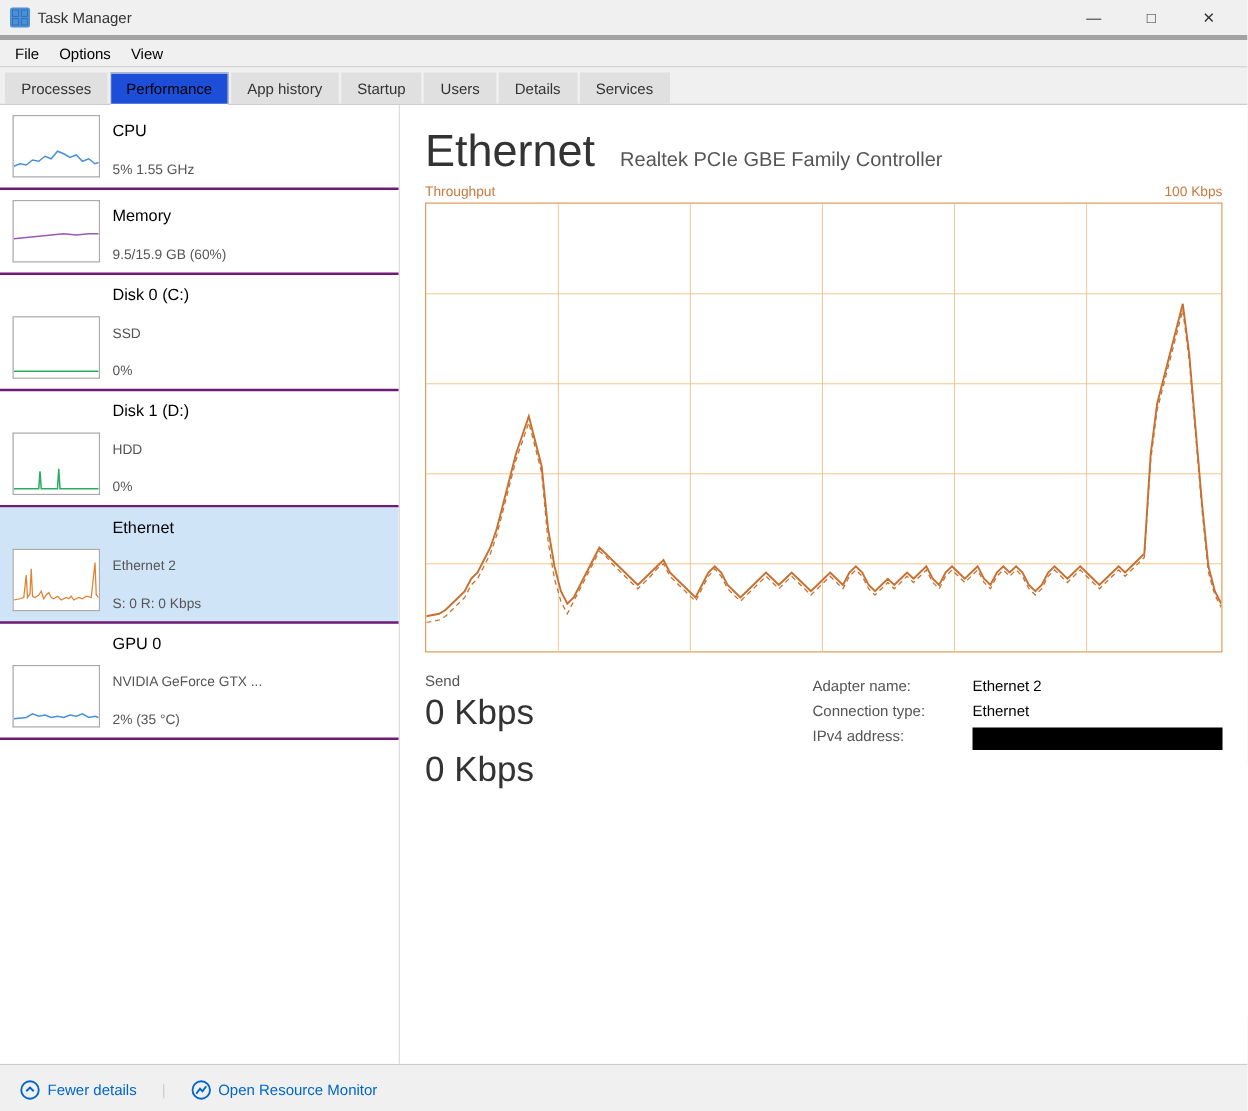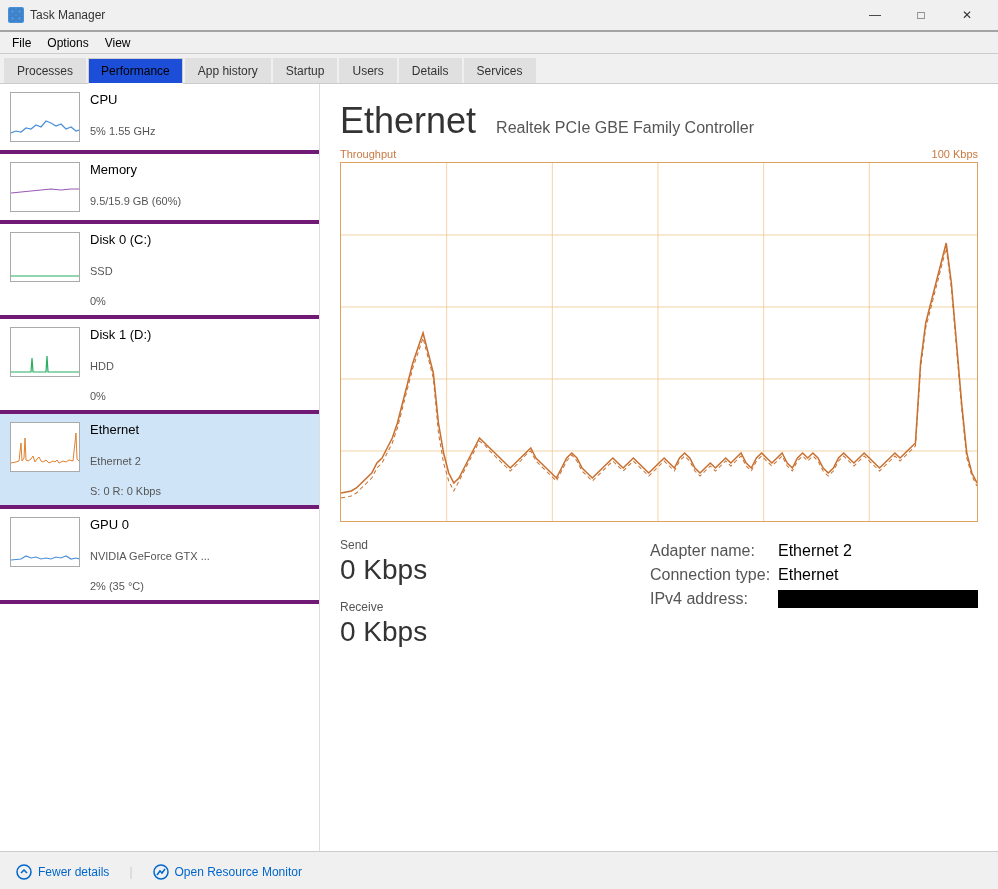--- a/index.html
+++ b/index.html
@@ -5,21 +5,21 @@
     * { margin: 0; padding: 0; box-sizing: border-box; }
     body { width: 998px; height: 889px; background: #f0f0f0; font-family: 'Segoe UI', sans-serif; font-size: 12px; color: #000; overflow: hidden; }
 
     
     .title-bar {
       background: #f0f0f0;
       height: 32px;
       display: flex;
       align-items: center;
       padding: 0 8px;
-      border-bottom: 2px solid #a3a3a3;
+      border-bottom: 4px solid #a3a3a3;
       justify-content: space-between;
     }
     .title-bar-left { display: flex; align-items: center; gap: 6px; }
     .title-bar-icon { width: 16px; height: 16px; background: #4a90d9; border-radius: 2px; display: flex; align-items: center; justify-content: center; }
     .title-bar-title { font-size: 12px; color: #333; }
     .title-bar-controls { display: flex; gap: 0; }
     .title-btn {
       width: 46px; height: 32px;
       background: transparent; border: none; cursor: pointer;
       display: flex; align-items: center; justify-content: center;
@@ -78,24 +78,24 @@
 
     
     .sidebar {
       width: 320px;
       background: #fff;
       border-right: 1px solid #ddd;
       overflow-y: auto;
     }
     .sidebar-item {
       display: flex;
-      align-items: flex-start;
+      align-items: flex-end;
       padding: 8px 10px;
       cursor: pointer;
-      border-bottom: 4px solid #701a75;
+      border-bottom: 2px solid #701a75;
       gap: 10px;
     }
     .sidebar-item.selected { background: #d0e4f7; }
     .sidebar-thumb {
       width: 70px;
       height: 50px;
       border: 1px solid #aaa;
       overflow: hidden;
       flex-shrink: 0;
       position: relative;
@@ -156,21 +156,21 @@
       display: flex;
       gap: 40px;
       margin-top: 16px;
     }
     .stat-col { flex: 1; }
     .stat-item { margin-bottom: 14px; }
     .stat-label { font-size: 12px; color: #555; margin-bottom: 2px; }
     .stat-value { font-size: 28px; font-weight: 300; color: #333; }
 
     .info-grid { flex: 1; display: flex; flex-direction: column; gap: 6px; padding-top: 4px; }
-    .info-row { display: flex; gap: 8px; font-size: 16px; }
+    .info-row { display: flex; gap: 8px; font-size: 12px; }
     .info-key { color: #555; min-width: 120px; }
     .info-val { color: #000; font-weight: 400; }
     .info-val.redacted { background: #000; width: 200px; height: 18px; display: inline-block; }
 
     
     .bottom-bar {
       height: 40px;
       background: #f0f0f0;
       border-top: 1px solid #ccc;
       display: flex;
@@ -353,21 +353,20 @@
     </div>
 
     <div class="stats-grid">
 
       <div class="stat-col">
         <div class="stat-item">
           <div class="stat-label">Send</div>
           <div class="stat-value">0 Kbps</div>
         </div>
         <div class="stat-item">
-          <div class="stat-label">Receive</div>
           <div class="stat-value">0 Kbps</div>
         </div>
       </div>
 
       <div class="info-grid">
         <div class="info-row">
           <span class="info-key">Adapter name:</span>
           <span class="info-val">Ethernet 2</span>
         </div>
         <div class="info-row">

